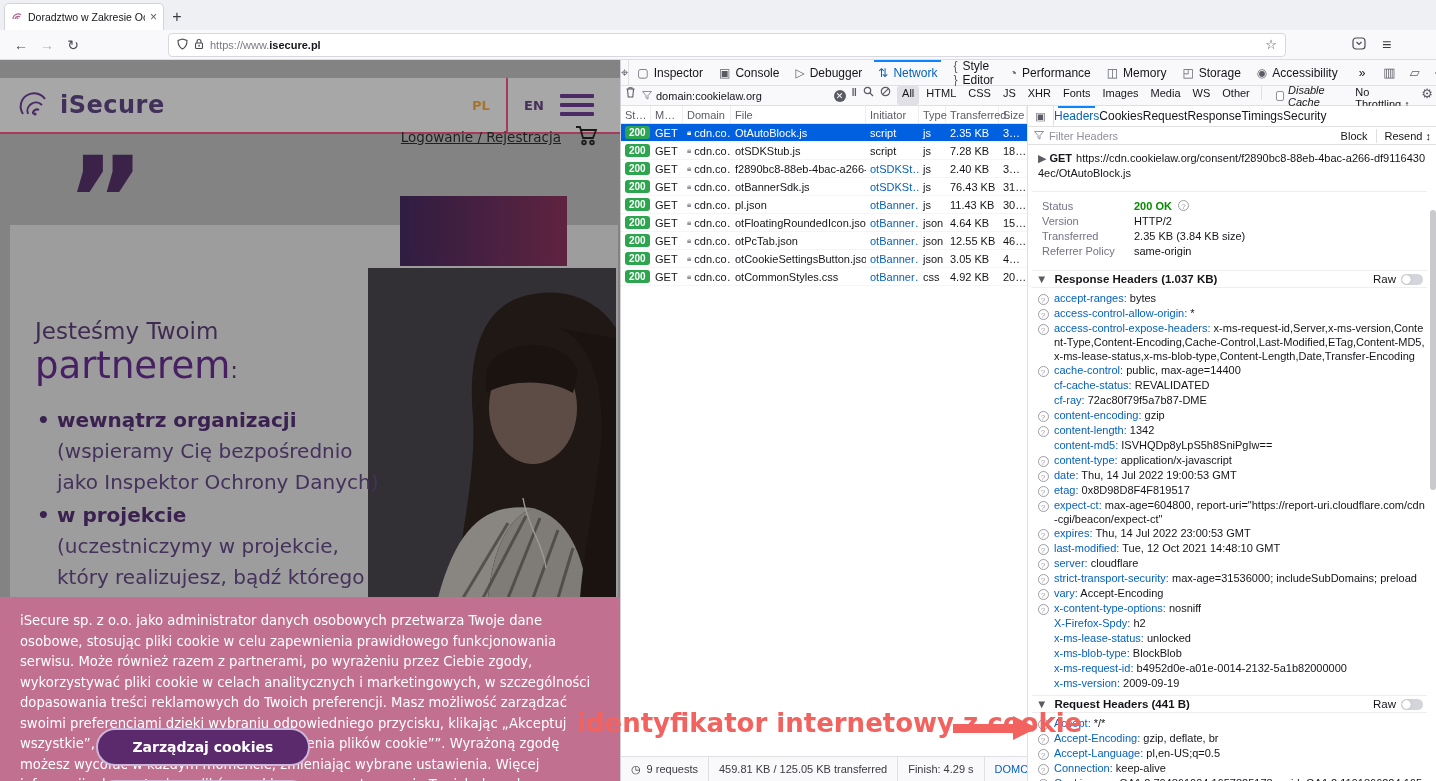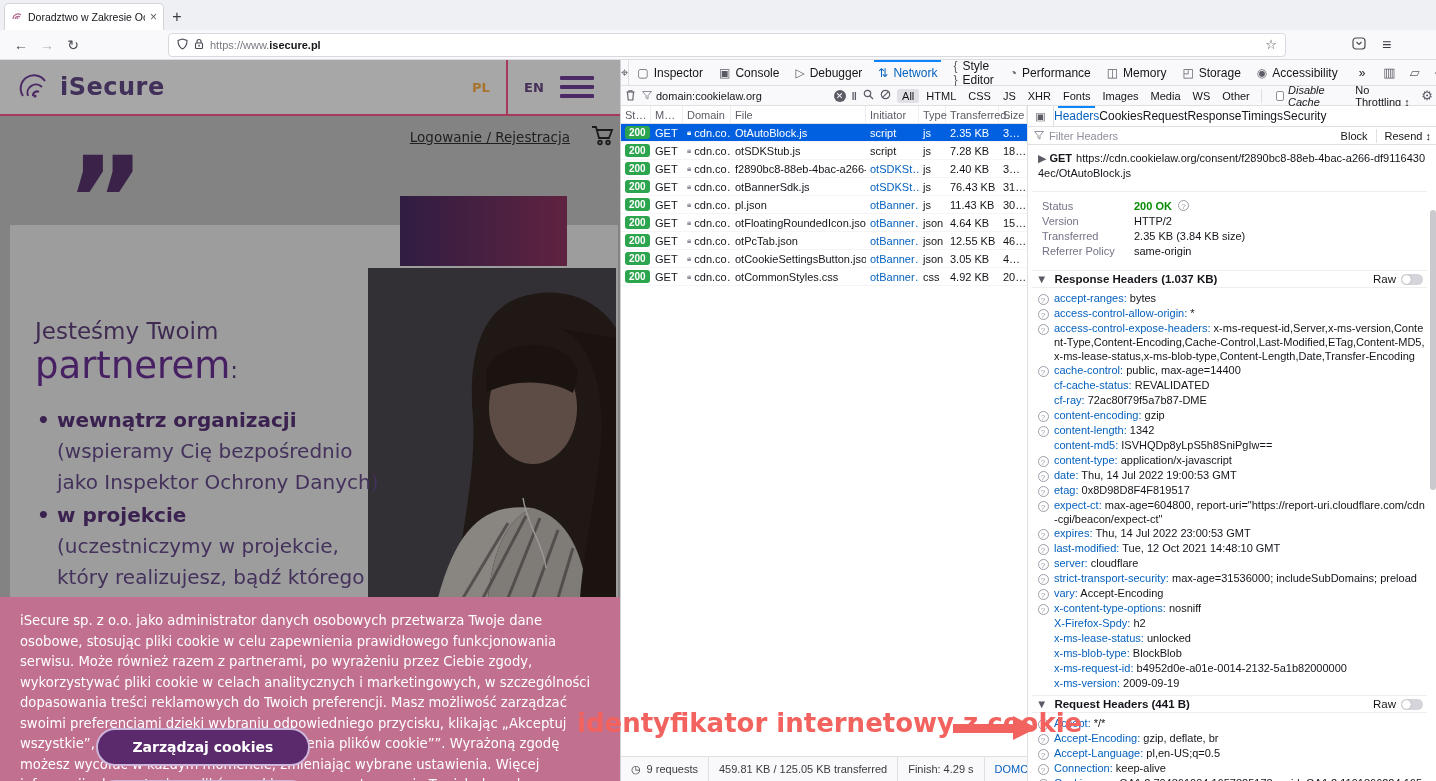--- a/index.html
+++ b/index.html
@@ -25,32 +25,32 @@
     border:1px solid #d8d8de; border-radius:4px; display:flex; align-items:center;
     padding:0 8px; gap:6px; }
   .urltext { flex:1; font-size:11px; color:#7a7a85; }
   .urltext b { color:#15141a; font-weight:bold; }
   .star { font-size:13px; color:#4a4a52; }
   .chromeicons { display:flex; align-items:center; gap:16px; margin-left:66px; color:#3a3a40; }
 
   
   .site { position:absolute; left:0; top:60px; width:620px; height:721px;
     background:#838383; overflow:hidden; font-family:"DejaVu Sans", sans-serif; }
-  .site-header { position:absolute; left:0; top:0; width:620px; height:56px;
+  .site-header { position:absolute; left:0; top:18px; width:620px; height:56px;
     background:#a7a7a7; border-bottom:2px solid #a63a5a; display:flex; align-items:center; }
   .logo { display:flex; align-items:center; gap:8px; margin-left:18px; }
   .logo-text { font-size:24px; font-weight:bold; color:#41305a; letter-spacing:.5px; }
   .lang { position:absolute; font-size:13px; font-weight:bold; }
   .lang.pl { left:472px; color:#a8742c; }
   .lang.en { left:524px; color:#463058; }
   .hdr-divider { position:absolute; left:506px; top:0; width:2px; height:54px; background:#a63a5a; }
   .burger { position:absolute; left:560px; top:16px; width:34px; }
   .burger div { height:4px; background:#4c2a66; margin-bottom:5px; border-radius:1px; }
   .subbar { position:absolute; left:0; top:58px; width:620px; height:38px;
-    display:flex; align-items:center; justify-content:flex-end; gap:20px; padding-right:6px; }
+    display:flex; align-items:center; justify-content:flex-end; gap:13px; padding-right:22px; }
   .loginlink { font-size:13.5px; color:#1f1f1f; text-decoration:underline; }
   .bigquote { position:absolute; left:66px; top:96px; font-size:120px; line-height:90px;
     font-weight:bold; color:#3a2248; }
   .card { position:absolute; left:10px; top:165px; width:608px; height:436px; background:#9d9d9d; }
   .grad-block { position:absolute; left:400px; top:136px; width:167px; height:70px;
     background:linear-gradient(90deg,#301d42,#5f2340); }
   .copy { position:absolute; left:35px; top:258px; width:350px; color:#44315c; }
   .copy h2 { font-size:23px; font-weight:normal; color:#3f2b52; }
   .copy h2 .big { font-size:37px; font-weight:normal; color:#472063; }
   .copy ul { margin-top:18px; list-style:none; }
@@ -77,21 +77,21 @@
   .dt-tab { display:flex; align-items:center; gap:5px; padding:0 8px; font-size:12px;
     color:#15141a; position:relative; }
   .dt-tab .ticon { color:#5b5b66; font-size:12px; }
   .dt-tab.active { color:#0561be; }
   .dt-tab.active .ticon { color:#0561be; }
   .dt-tab.active::after { content:""; position:absolute; left:4px; right:4px; top:0;
     height:2px; background:#0a84ff; }
   .dt-tabs-right { margin-left:auto; display:flex; align-items:center; gap:14px;
     padding:0 10px; color:#5b5b66; font-size:13px; }
   .dt-filterbar { position:absolute; left:0; top:26px; width:816px; height:20px;
-    background:#f9f9fb; border-bottom:1px solid #e0e0e2; display:flex; align-items:center;
+    background:#f9f9fb; border-bottom:1px solid #e0e0e2; display:flex; 
     gap:6px; padding:0 4px; color:#5b5b66; }
   .filterbox { display:flex; align-items:center; gap:4px; width:250px; color:#15141a; }
   .filterbox .clear { margin-left:auto; width:12px; height:12px; border-radius:50%;
     background:#5b5b66; color:#fff; font-size:9px; line-height:12px; text-align:center; }
   .pill { padding:1px 5px; border-radius:3px; color:#15141a; }
   .pill.active { background:#e0e0e6; }
   .dcache { display:flex; align-items:center; gap:4px; margin-left:8px; color:#15141a;font-style:italic; }
   .cbox { width:10px; height:10px; border:1px solid #8f8f9d; border-radius:2px; background:#fff; }
   .sep { width:1px; height:14px; background:#e0e0e2; }
 

